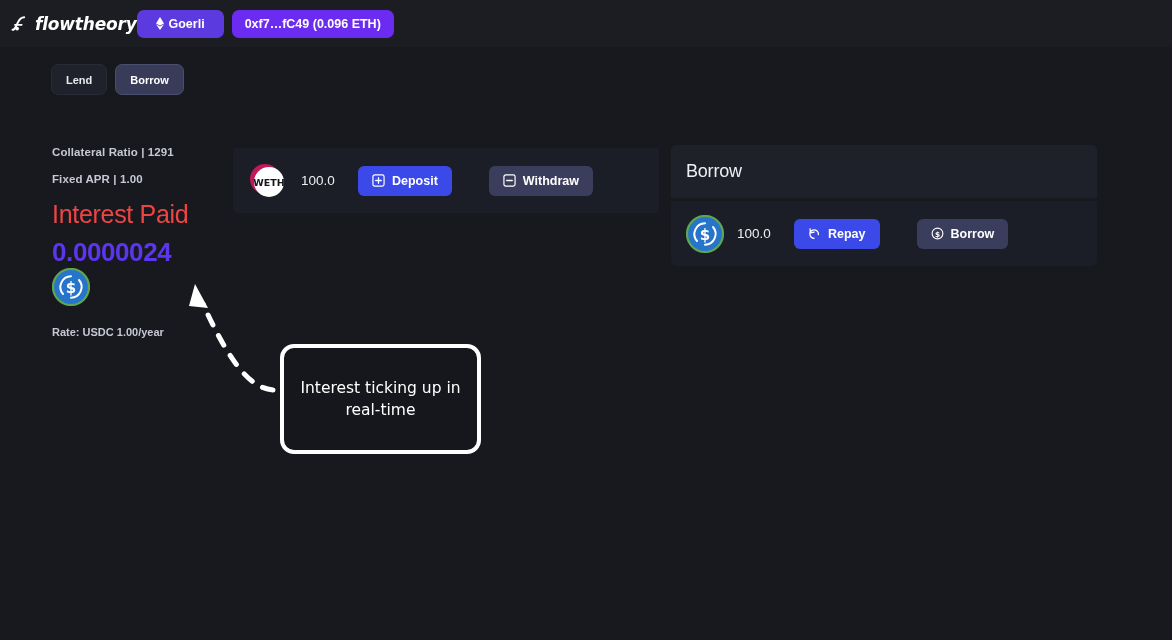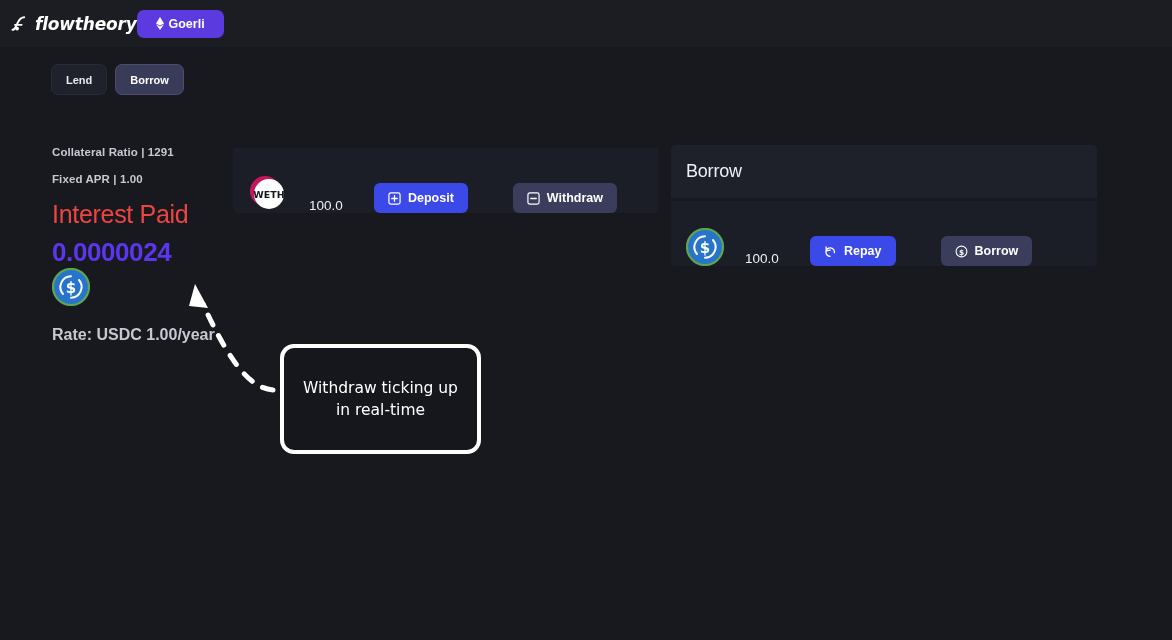--- a/index.html
+++ b/index.html
@@ -122,21 +122,21 @@
     font-family: "Liberation Sans", sans-serif;
   }
   .interest-value {
     font-size: 26px;
     font-weight: 700;
     color: #5c36ef;
     letter-spacing: -0.4px;
     font-family: "Liberation Sans", sans-serif;
   }
   .rate-line {
-    font-size: 16px;
+    font-size: 11px;
     font-weight: 700;
     color: #c6c9d2;
     margin-top: 20px;
     font-family: "Liberation Sans", sans-serif;
   }
 
   
   .usdc-icon { display: block; }
   .weth-icon { display: block; }
 
@@ -161,23 +161,23 @@
     font-size: 18px;
     color: #eef0f5;
     font-weight: 400;
     letter-spacing: -0.2px;
     font-family: "Liberation Sans", sans-serif;
   }
   .card-divider { height: 3px; background: #17191f; }
   .card-row {
     height: 65px;
     display: flex;
-    align-items: flex-end;
+    align-items: center;
     padding: 0 15px;
-    gap: 21px;
+    gap: 13px;
     background: #1c1e27;
   }
   .row-amount {
     font-size: 13.5px;
     color: #edeff4;
     font-weight: 400;
     min-width: 44px;
     font-family: "Liberation Sans", sans-serif;
   }
 
@@ -247,20 +247,21 @@
   <div class="topbar-right">
     <button class="chain-btn">
       <span>
         <svg class="eth-diamond" width="8" height="13" viewBox="0 0 8 13">
           <path d="M4 0 L8 6.4 L4 8.6 L0 6.4 Z" fill="#ffffff"></path>
           <path d="M4 9.5 L8 7.3 L4 13 L0 7.3 Z" fill="#ffffff"></path>
         </svg>
       </span>
       <span>Goerli</span>
     </button>
+    <button class="account-btn">0xf7…fC49 (0.096 ETH)</button>
   </div>
 </div>
 
 <div class="tabs">
   <div class="tab">Lend</div>
   <div class="tab active">Borrow</div>
 </div>
 
 <div class="stats">
   <div class="stat-line">Collateral Ratio | 1291</div>
@@ -353,14 +354,14 @@
 </div>
 
 <span class="annotation-arrow">
   <svg width="115" height="115" viewBox="0 0 115 115">
     <path d="M95 108 C74 106 54 86 25 22" stroke="#ffffff" stroke-width="5" fill="none" stroke-linecap="round" stroke-dasharray="11 12"></path>
     <path d="M17 2 L30 26 L11 24 Z" fill="#ffffff"></path>
   </svg>
 </span>
 
 <div class="callout">
-  <span class="callout-text">Withdraw ticking up in real-time</span>
+  <span class="callout-text">Interest ticking up in real-time</span>
 </div>
 
 </body></html>

